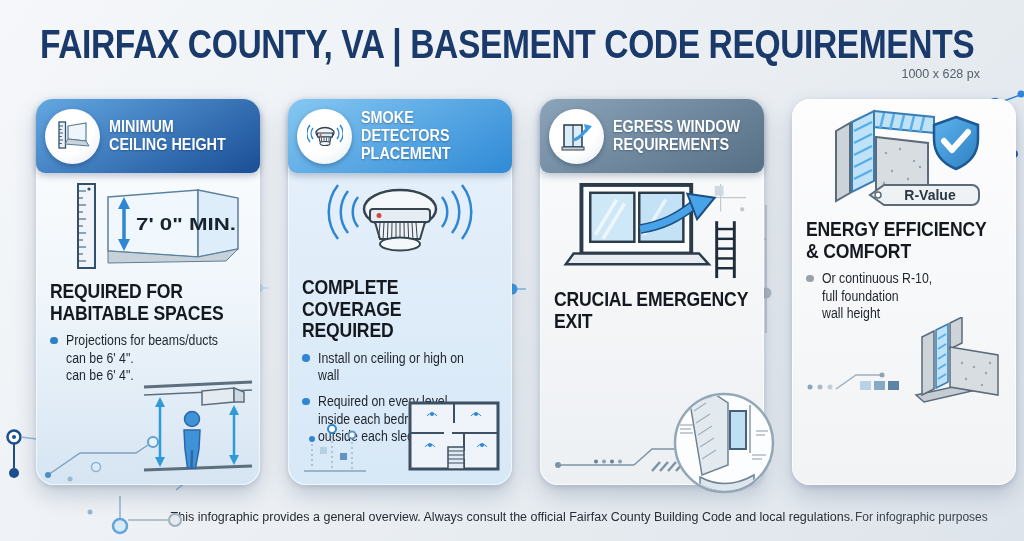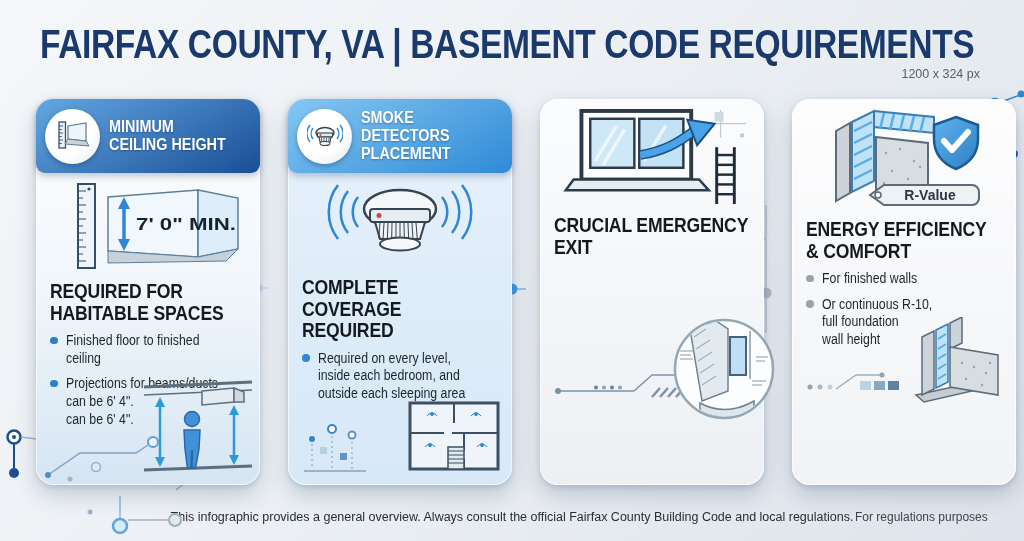--- a/index.html
+++ b/index.html
@@ -70,21 +70,21 @@
   .disclaimer { position:absolute; left:0; right:0; top:510px; text-align:center;
                 font-size:12.5px; color:#272d34; }
   .note { position:absolute; left:855px; top:510px; font-size:12px; color:#3c444d; }
 </style>
 </head>
 <body>
 
 <div id="stage">
 
   <h1 class="page-title">FAIRFAX COUNTY, VA | BASEMENT CODE REQUIREMENTS</h1>
-  <div class="size-label">1200 x 324 px</div>
+  <div class="size-label">1000 x 628 px</div>
 
   <svg id="deco-bl" class="deco" width="250" height="141" viewBox="0 0 250 141">
     <circle cx="14" cy="37" r="6.5" fill="#ffffff" stroke="#1b4f8e" stroke-width="2.5"></circle>
     <circle cx="14" cy="37" r="2" fill="#1b4f8e"></circle>
     <line x1="14" y1="44" x2="14" y2="68" stroke="#1b4f8e" stroke-width="2"></line>
     <circle cx="14" cy="73" r="5" fill="#1b4f8e"></circle>
     <line x1="21" y1="37" x2="44" y2="40" stroke="#9ab7d2" stroke-width="1.5"></line>
     <circle cx="66" cy="8" r="2.5" fill="#7aa7c7"></circle>
     <polyline points="176,90 196,74 232,74" fill="none" stroke="#8fb3d2" stroke-width="1.5"></polyline>
     <circle cx="236" cy="74" r="3.5" fill="#4a90c4"></circle>
@@ -149,25 +149,20 @@
             <polygon points="68,28 80,28 74,16" fill="#2e86d4"></polygon>
             <polygon points="68,58 80,58 74,70" fill="#2e86d4"></polygon>
             <text x="86" y="49" font-size="17" font-weight="bold" fill="#182330" font-family="Liberation Sans, sans-serif" textLength="100" lengthAdjust="spacingAndGlyphs">7' 0" MIN.</text>
           </svg>
         </div>
         <h3 class="sub">REQUIRED FOR
 HABITABLE SPACES</h3>
         <ul class="bullets">
           <li>
             <span class="dot"></span>
-            <p class="bt"><span>Finished floor to finished
-ceiling</span></p>
-          </li>
-          <li>
-            <span class="dot"></span>
             <p class="bt"><span>Projections for beams/ducts
 can be 6' 4".
 can be 6' 4".</span></p>
           </li>
         </ul>
         <svg class="pos c1-decor" width="150" height="60" viewBox="0 0 150 60">
           <polyline points="8,52 40,30 96,30 108,22" fill="none" stroke="#7fa3c2" stroke-width="1.5"></polyline>
           <circle cx="113" cy="19" r="5" fill="#eaf2f9" stroke="#63a0cf" stroke-width="2"></circle>
           <circle cx="8" cy="52" r="3" fill="#4a90c4"></circle>
           <circle cx="56" cy="44" r="4.5" fill="#dcebf7" stroke="#8fb3d2" stroke-width="1.5"></circle>
@@ -220,20 +215,24 @@
             <rect x="58" y="28" width="60" height="13" rx="3" fill="#e6edf2" stroke="#35444f" stroke-width="2"></rect>
             <circle cx="67" cy="34.5" r="2.5" fill="#d64541"></circle>
             <polygon points="63,41 113,41 108,58 68,58" fill="#eff3f7" stroke="#35444f" stroke-width="2"></polygon>
             <path d="M68,42l-1.2,15 M72,42l-0.9,15 M76,42l-0.6,15 M80,42l-0.3,15 M84,42v15 M88,42v15 M92,42l0.3,15 M96,42l0.6,15 M100,42l0.9,15 M104,42l1.2,15" stroke="#35444f" stroke-width="1"></path>
             <ellipse cx="88" cy="63" rx="20" ry="6.5" fill="#f5f8fb" stroke="#35444f" stroke-width="2"></ellipse>
           </svg>
         </div>
         <h3 class="sub">COMPLETE COVERAGE
 REQUIRED</h3>
         <ul class="bullets">
+          <li>
+            <span class="dot"></span>
+            <p class="bt"><span>Install on ceiling or high on wall</span></p>
+          </li>
           <li>
             <span class="dot"></span>
             <p class="bt"><span>Required on every level,
 inside each bedroom, and
 outside each sleeping area</span></p>
           </li>
         </ul>
         <svg class="pos c2-decor" width="70" height="56" viewBox="0 0 70 56">
           <path d="M12,20v30 M32,12v38 M52,18v32" stroke="#9fb8cc" stroke-width="1.5" stroke-dasharray="2,3"></path>
           <circle cx="32" cy="10" r="4" fill="#ffffff" stroke="#2e86d4" stroke-width="2"></circle>
@@ -260,20 +259,35 @@
             <circle cx="22" cy="44" r="2" stroke="none"></circle>
               <path d="M17,46 a6,6 0 0 1 10,0" fill="none"></path>
             <circle cx="74" cy="44" r="2" stroke="none"></circle>
               <path d="M69,46 a6,6 0 0 1 10,0" fill="none"></path>
           </g>
         </svg>
       </div>
     </section>
 
     <section class="card c3" style="--h1: #8ba4b9; --h2: #566f85; --dot: #4f7396;">
+      <header class="card-header">
+        <div class="icon-circle">
+          <svg width="34" height="34" viewBox="0 0 34 34">
+            <rect x="4" y="6" width="18" height="22" fill="#d9edfa" stroke="#33424f" stroke-width="1.6"></rect>
+            <line x1="13" y1="6" x2="13" y2="28" stroke="#33424f" stroke-width="1.2"></line>
+            <rect x="2" y="28" width="22" height="3" fill="#c9d6e1" stroke="#33424f" stroke-width="1"></rect>
+            <path d="M14,21 C20,19 23,15 26,11" stroke="#3d9be9" stroke-width="3" fill="none"></path>
+            <polygon points="24,5 32,7 26,14" fill="#3d9be9"></polygon>
+          </svg>
+        </div>
+        <h2 class="hd">
+          <span>EGRESS WINDOW</span>
+          <span>REQUIREMENTS</span>
+        </h2>
+      </header>
       <div class="card-body">
         <div class="illus">
           <svg width="200" height="100" viewBox="0 0 200 100">
             <g stroke="#b9c2cb" stroke-width="1.2" fill="none" opacity="0.9">
               <path d="M152,16 h44 M170,2 v28"></path>
               <rect x="164" y="4" width="9" height="10" fill="#cdd6de" stroke="none"></rect>
               <circle cx="153" cy="16" r="2.2" fill="#b9c2cb" stroke="none"></circle>
               <circle cx="192" cy="28" r="2.2" fill="#b9c2cb" stroke="none"></circle>
             </g>
             <rect x="28" y="3" width="112" height="70" fill="#fdfeff" stroke="#2c3b4a" stroke-width="4"></rect>
@@ -368,24 +382,20 @@
               <circle cx="10" cy="12" r="3" fill="#fbfcfd" stroke="#5c6b79" stroke-width="1.5"></circle>
               <text x="62" y="17" text-anchor="middle" font-size="14" font-weight="bold" fill="#2b3742" font-family="Liberation Sans, sans-serif">R-Value</text>
             </g>
           </svg>
         </div>
         <h3 class="sub">ENERGY EFFICIENCY
 &amp; COMFORT</h3>
         <ul class="bullets">
           <li>
             <span class="dot"></span>
-            <p class="bt"><span>For finished walls</span></p>
-          </li>
-          <li>
-            <span class="dot"></span>
             <p class="bt"><span>Or continuous R-10,
 full foundation
 wall height</span></p>
           </li>
         </ul>
         <svg class="pos c4-decor" width="112" height="32" viewBox="0 0 112 32">
           <circle cx="8" cy="24" r="2.5" fill="#8fa3b3"></circle>
             <circle cx="18" cy="24" r="2.5" fill="#a9bac7"></circle>
             <circle cx="28" cy="24" r="2.5" fill="#c2cfd9"></circle>
           <polyline points="34,26 54,12 78,12" fill="none" stroke="#9fb0bd" stroke-width="1.5"></polyline>
@@ -409,15 +419,15 @@
               <circle cx="70" cy="68" r="1.2"></circle>
               <circle cx="78" cy="46" r="1.2"></circle>
             </g>
         </svg>
       </div>
     </section>
 
   </div>
 
   <div class="disclaimer">This infographic provides a general overview. Always consult the official Fairfax County Building Code and local regulations.</div>
-  <div class="note">For regulations purposes</div>
+  <div class="note">For infographic purposes</div>
 
 </div>
 
 </body></html>

